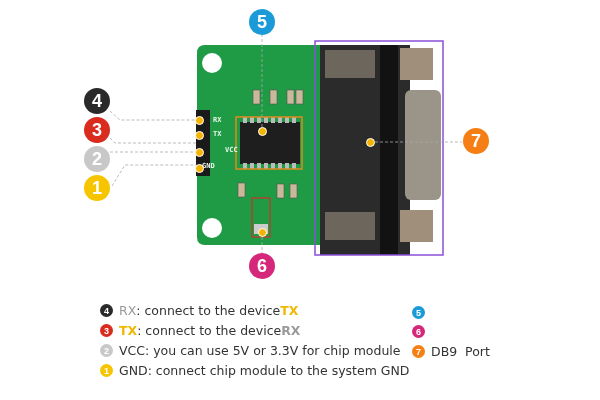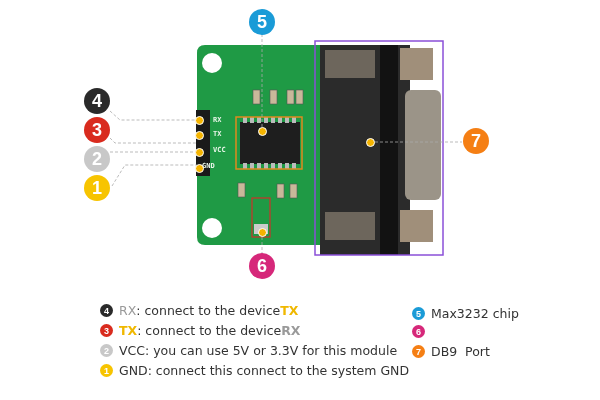--- a/index.html
+++ b/index.html
@@ -75,21 +75,21 @@
     <line x1="370" y1="142" x2="462" y2="142"></line>
     <polyline points="110,111 120,120 197,120"></polyline>
     <polyline points="110,138 115,143 197,143"></polyline>
     <line x1="110" y1="152" x2="197" y2="152"></line>
     <polyline points="112,186 125,165 197,165"></polyline>
   </g>
 </svg>
 
 <div class="pinlabel" style="left:213px;top:116px">RX</div>
 <div class="pinlabel" style="left:213px;top:130px">TX</div>
-<div class="pinlabel" style="left:213px;top:146px">VCC</div>
+<div class="pinlabel" style="left:225px;top:146px">VCC</div>
 <div class="pinlabel" style="left:202px;top:162px">GND</div>
 
 <div class="dot" style="left:195px;top:116px"></div>
 <div class="dot" style="left:195px;top:131px"></div>
 <div class="dot" style="left:195px;top:148px"></div>
 <div class="dot" style="left:195px;top:164px"></div>
 <div class="dot" style="left:258px;top:127px"></div>
 <div class="dot" style="left:258px;top:228px"></div>
 <div class="dot" style="left:366px;top:138px"></div>
 
@@ -108,30 +108,29 @@
     <span class="yellow">TX</span>
 </div>
 <div class="legend-row" style="left:100px;top:323px">
   <span class="badge small" style="background:#d92b1e">3</span>
   <span class="yellow">TX</span>
     <span>: connect to the device </span>
     <span class="gray" style="font-weight:bold">RX</span>
 </div>
 <div class="legend-row" style="left:100px;top:343px">
   <span class="badge small" style="background:#c8c8c8">2</span>
-  <span>VCC: you can use 5V or 3.3V for this module</span>
+  <span>VCC: you can use 5V or 3.3V for chip module</span>
 </div>
 <div class="legend-row" style="left:100px;top:363px">
   <span class="badge small" style="background:#f7c400">1</span>
-  <span>GND: connect this connect to the system GND</span>
+  <span>GND: connect chip module to the system GND</span>
 </div>
 
 <div class="legend-row" style="left:412px;top:306px">
   <span class="badge small" style="background:#1a9bd7">5</span>
-  <span>Max3232 chip</span>
 </div>
 <div class="legend-row" style="left:412px;top:325px">
   <span class="badge small" style="background:#d6287a">6</span>
 </div>
 <div class="legend-row" style="left:412px;top:344px">
   <span class="badge small" style="background:#f57f14">7</span>
   <span style="white-space:pre">DB9  Port</span>
 </div>
 
 </body></html>

